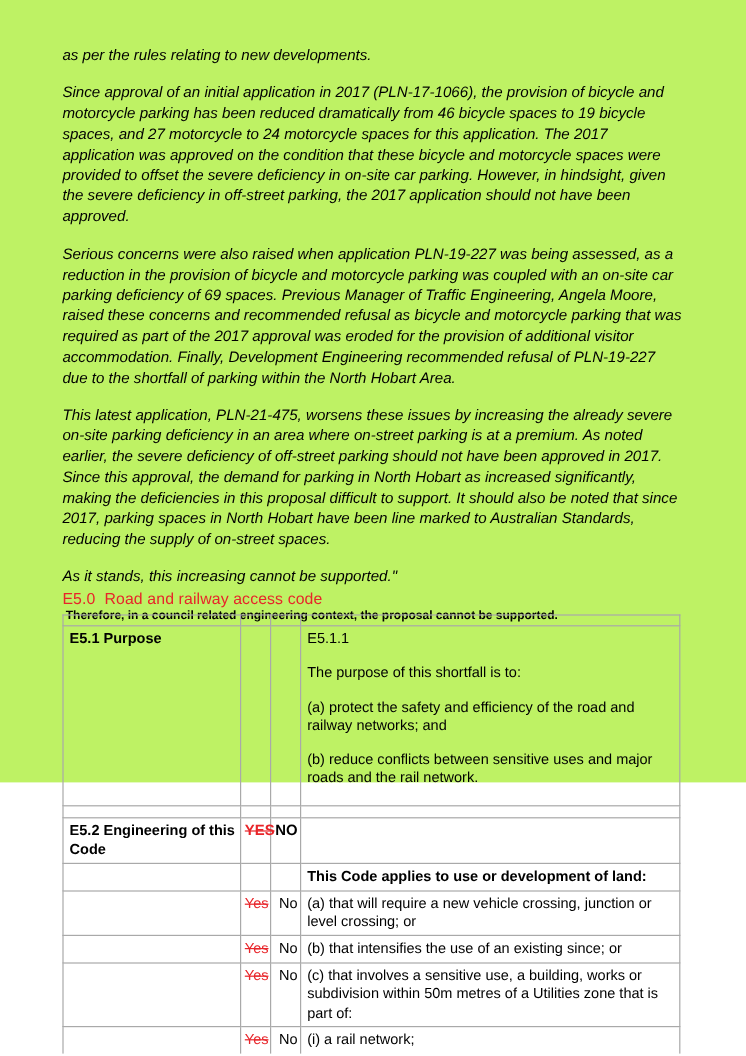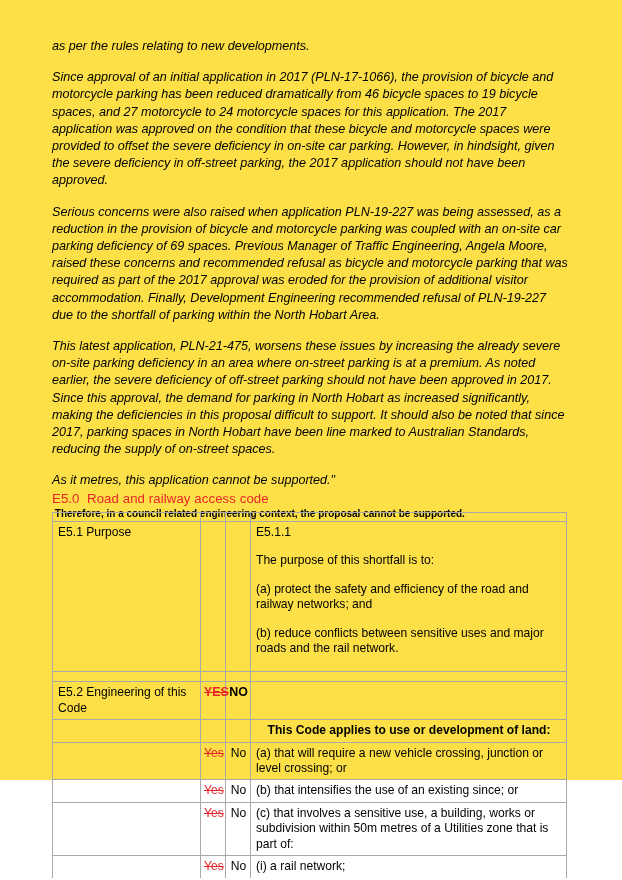--- a/index.html
+++ b/index.html
@@ -14,22 +14,22 @@
     overflow: hidden;
     font-family: "Liberation Sans", sans-serif;
     color: #000000;
   }
 
   .page {
     position: absolute;
     left: 0;
     top: 0;
     width: 622px;
-    height: 780px;
-    background: #fde047;
+    height: 652px;
+    background: #bef264;
   }
 
   .content {
     position: absolute;
     left: 52px;
     top: 38px;
     width: 518px;
   }
 
   
@@ -92,24 +92,24 @@
   tr.spacer-row td {
     height: 8px;
     padding: 0;
   }
   tr.gap-row td {
     height: 9px;
     padding: 0;
   }
 
   td.label-cell {
-    font-weight: normal;
+    font-weight: bold;
   }
   td.yes-cell, td.no-cell {
-    text-align: center;
+    text-align: right;
     padding-left: 3px;
     padding-right: 2px;
     white-space: nowrap;
   }
   td.yes-cell {
     color: #e8252a;
     text-decoration: line-through;
   }
   td.yes-cell.caps {
     font-weight: bold;
@@ -121,39 +121,38 @@
   }
 
   td.body-cell .blk {
     margin: 0 0 13px 0;
   }
   td.body-cell .blk:last-child {
     margin-bottom: 12px;
   }
   td.body-cell.bold-cell {
     font-weight: bold;
-    text-align: center;
   }
 
   
   tr.clipped td {
     border-bottom: none;
   }
 </style>
 </head>
 <body>
 
 <div class="page">
 
   <div class="content">
     <p class="para">as per the rules relating to new developments.</p>
     <p class="para">Since approval of an initial application in 2017 (PLN-17-1066), the provision of bicycle and motorcycle parking has been reduced dramatically from 46 bicycle spaces to 19 bicycle spaces, and 27 motorcycle to 24 motorcycle spaces for this application. The 2017 application was approved on the condition that these bicycle and motorcycle spaces were provided to offset the severe deficiency in on-site car parking. However, in hindsight, given the severe deficiency in off-street parking, the 2017 application should not have been approved.</p>
     <p class="para">Serious concerns were also raised when application PLN-19-227 was being assessed, as a reduction in the provision of bicycle and motorcycle parking was coupled with an on-site car parking deficiency of 69 spaces. Previous Manager of Traffic Engineering, Angela Moore, raised these concerns and recommended refusal as bicycle and motorcycle parking that was required as part of the 2017 approval was eroded for the provision of additional visitor accommodation. Finally, Development Engineering recommended refusal of PLN-19-227 due to the shortfall of parking within the North Hobart Area.</p>
     <p class="para">This latest application, PLN-21-475, worsens these issues by increasing the already severe on-site parking deficiency in an area where on-street parking is at a premium. As noted earlier, the severe deficiency of off-street parking should not have been approved in 2017. Since this approval, the demand for parking in North Hobart as increased significantly, making the deficiencies in this proposal difficult to support. It should also be noted that since 2017, parking spaces in North Hobart have been line marked to Australian Standards, reducing the supply of on-street spaces.</p>
-    <p class="para tight">As it metres, this application cannot be supported."</p>
+    <p class="para tight">As it stands, this increasing cannot be supported."</p>
     <p class="bold-para"> Therefore, in a council related engineering context, the proposal cannot be supported.</p>
   </div>
 
   <div class="section-heading" style="color: rgb(232, 37, 42);">E5.0  Road and railway access code</div>
 
   <table class="code-table">
     <colgroup>
       <col class="col-a">
       <col class="col-b">
       <col class="col-c">

